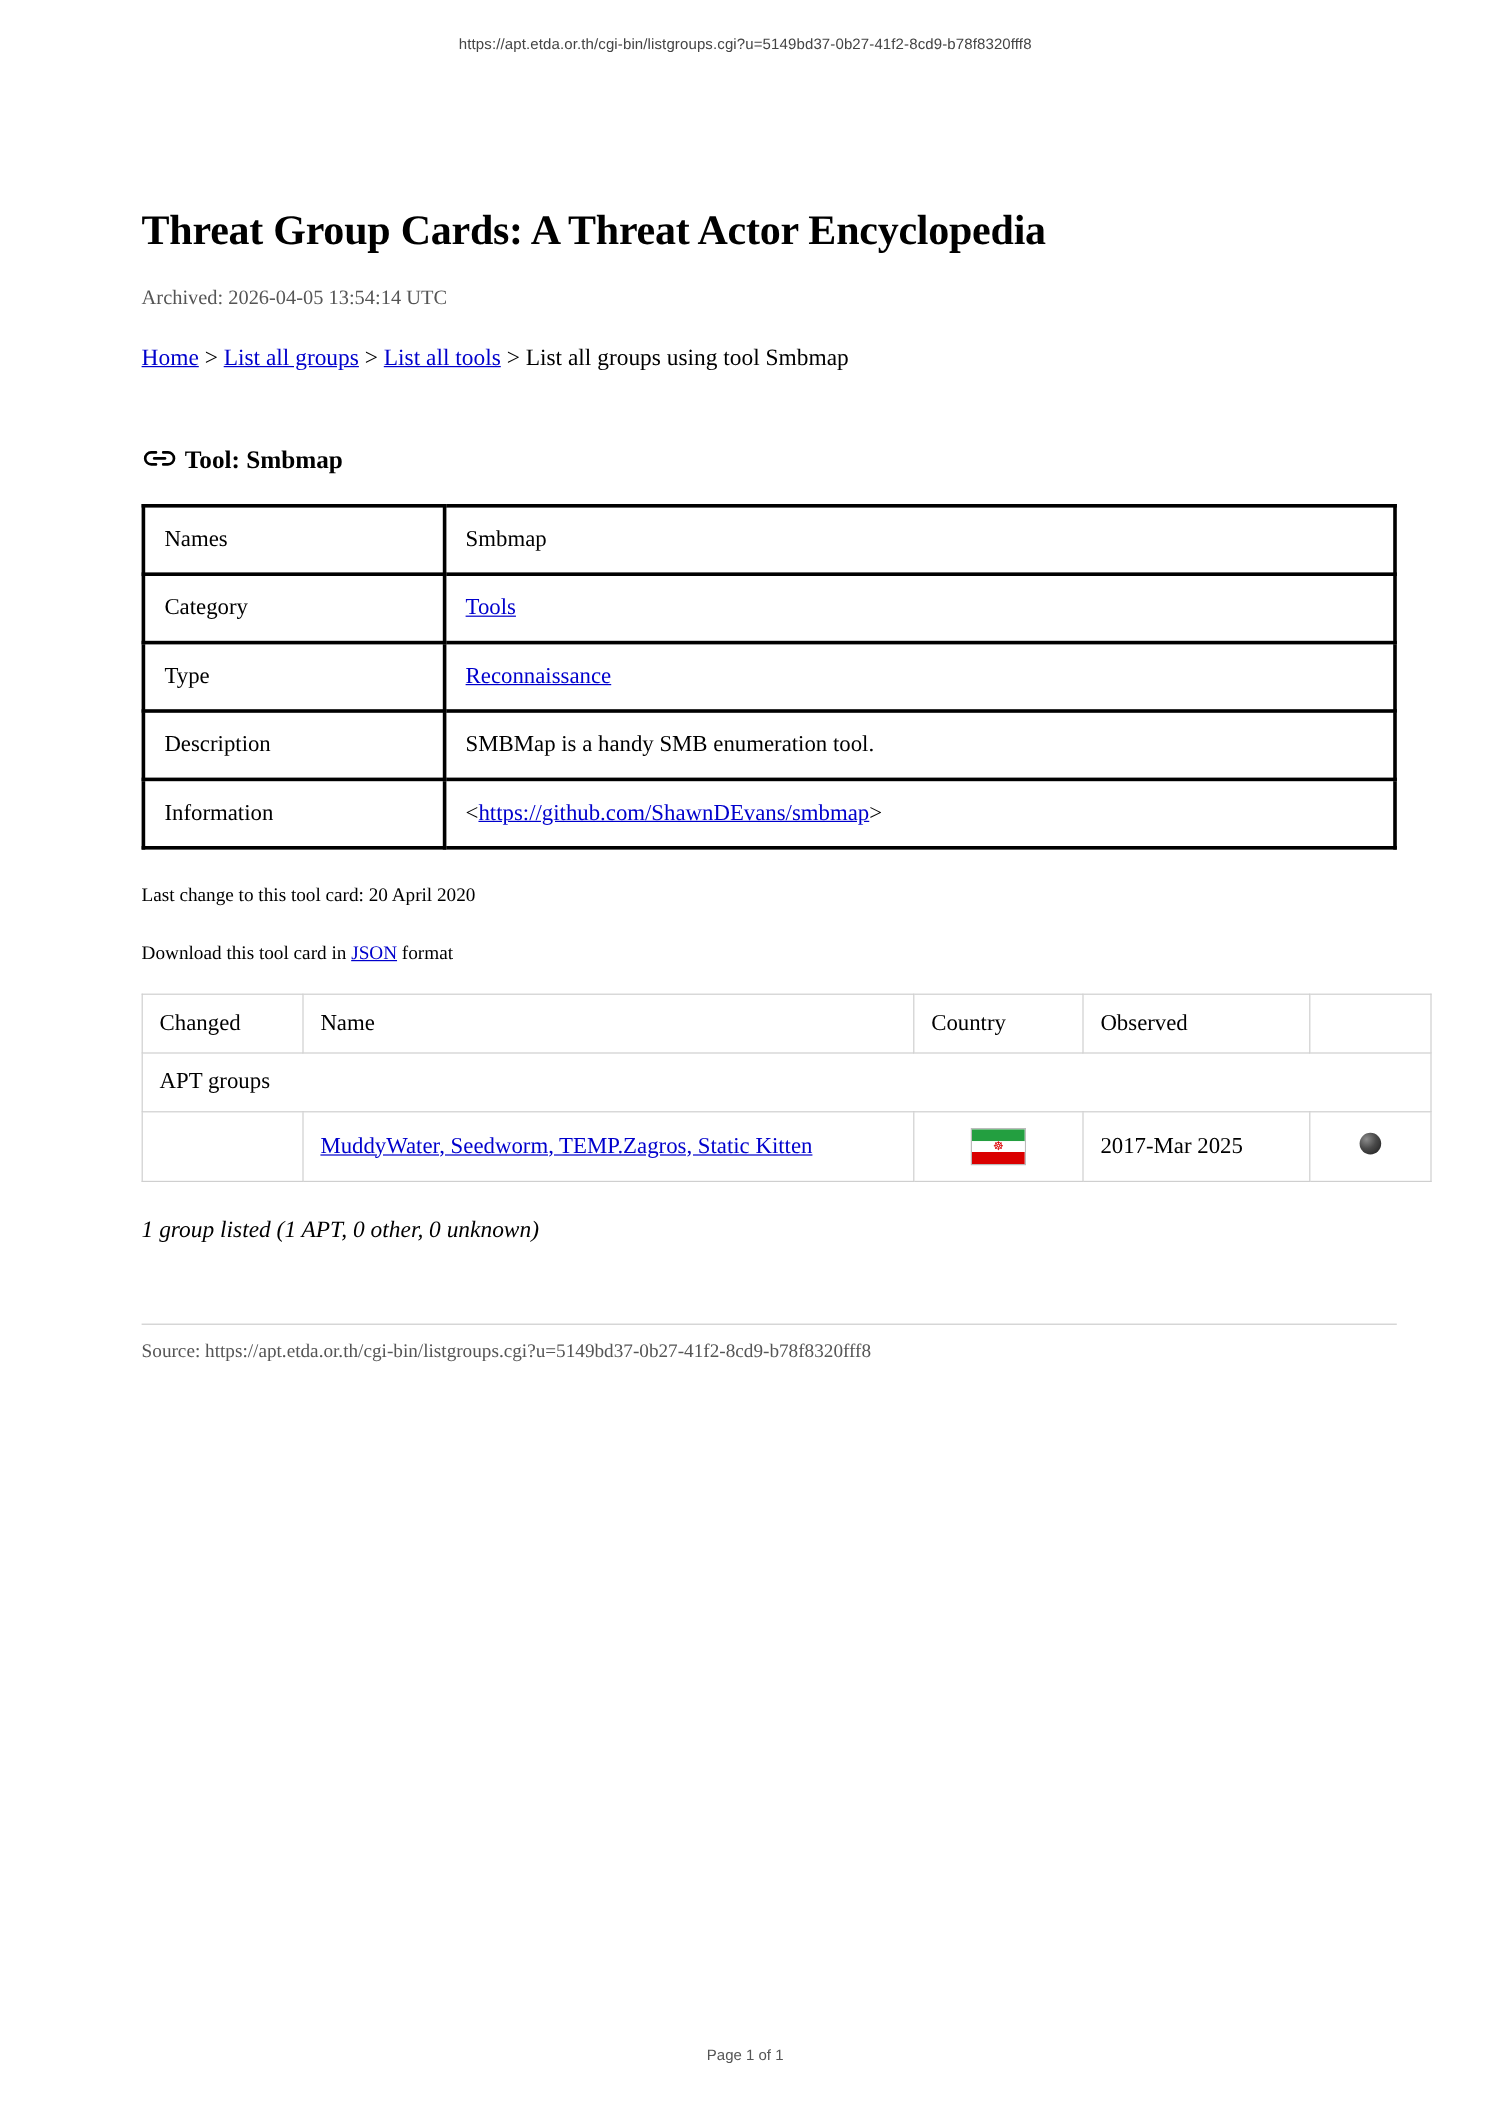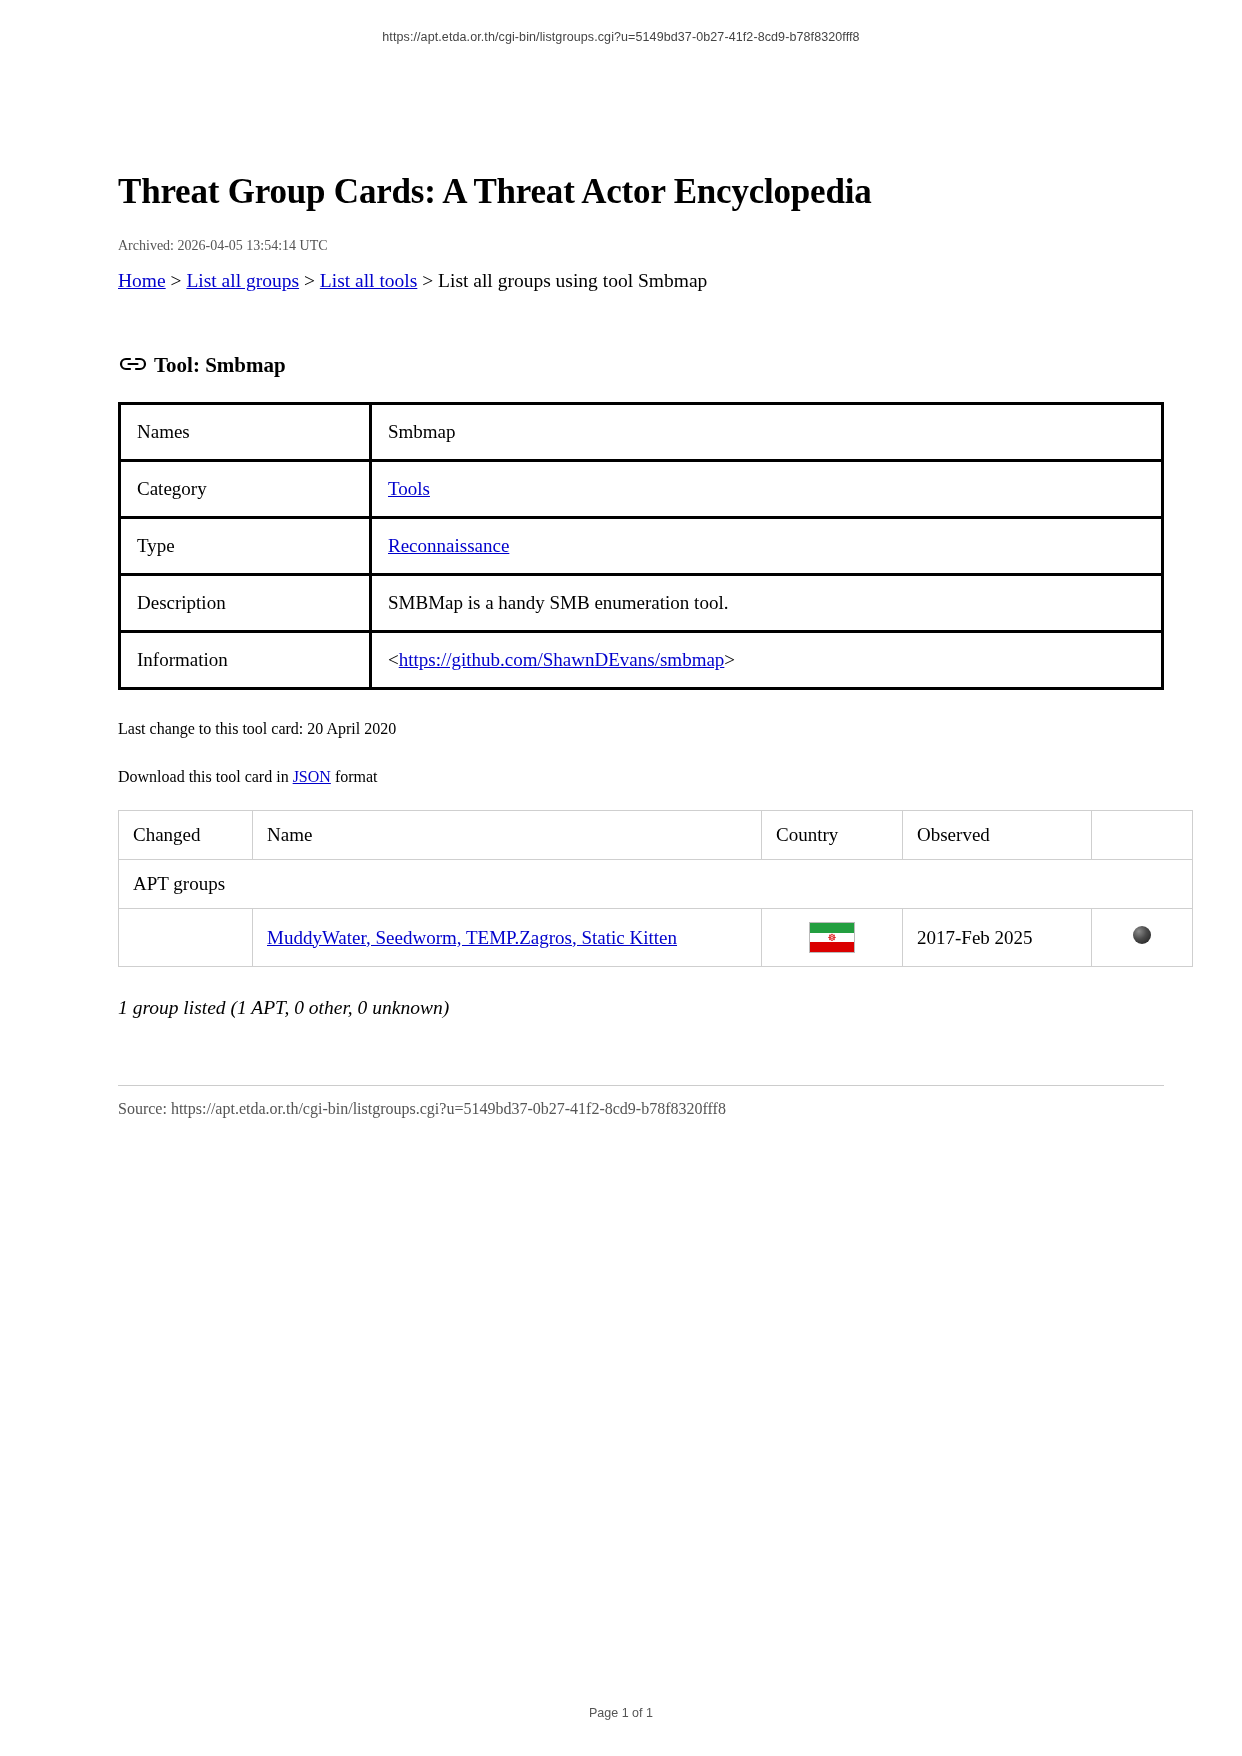--- a/index.html
+++ b/index.html
@@ -37,28 +37,28 @@
   }
   h1.doc-title {
     font-family: "Liberation Serif", serif;
     font-size: 35px;
     font-weight: bold;
     margin: 0 0 0 0;
     letter-spacing: -0.2px;
   }
   .archived {
     font-family: "Liberation Serif", serif;
-    font-size: 14px;
+    font-size: 17px;
     color: #555555;
     margin-top: 26px;
   }
   .breadcrumb {
     font-family: "Liberation Serif", serif;
     font-size: 19.5px;
-    margin-top: 16px;
+    margin-top: 30px;
     color: #000;
   }
   a {
     color: #0000cc;
     text-decoration: underline;
   }
   .tool-heading {
     margin-top: 61px;
     display: flex;
     align-items: center;
@@ -253,21 +253,21 @@
         </tr>
         <tr>
           <td></td>
           <td><a href="#">MuddyWater, Seedworm, TEMP.Zagros, Static Kitten</a></td>
           <td class="cell-center">
             <span class="flag">
               <span class="f1"></span><span class="f2"></span><span class="f3"></span>
               <span class="emblem">☸</span>
             </span>
           </td>
-          <td>2017-Feb 2025</td>
+          <td>2017-Mar 2025</td>
           <td class="cell-center"><span class="sphere"></span></td>
         </tr>
       </tbody>
     </table>
 
     <div class="summary">1 group listed (1 APT, 0 other, 0 unknown)</div>
 
     <hr class="sep">
 
     <div class="source">Source: https://apt.etda.or.th/cgi-bin/listgroups.cgi?u=5149bd37-0b27-41f2-8cd9-b78f8320fff8</div>

